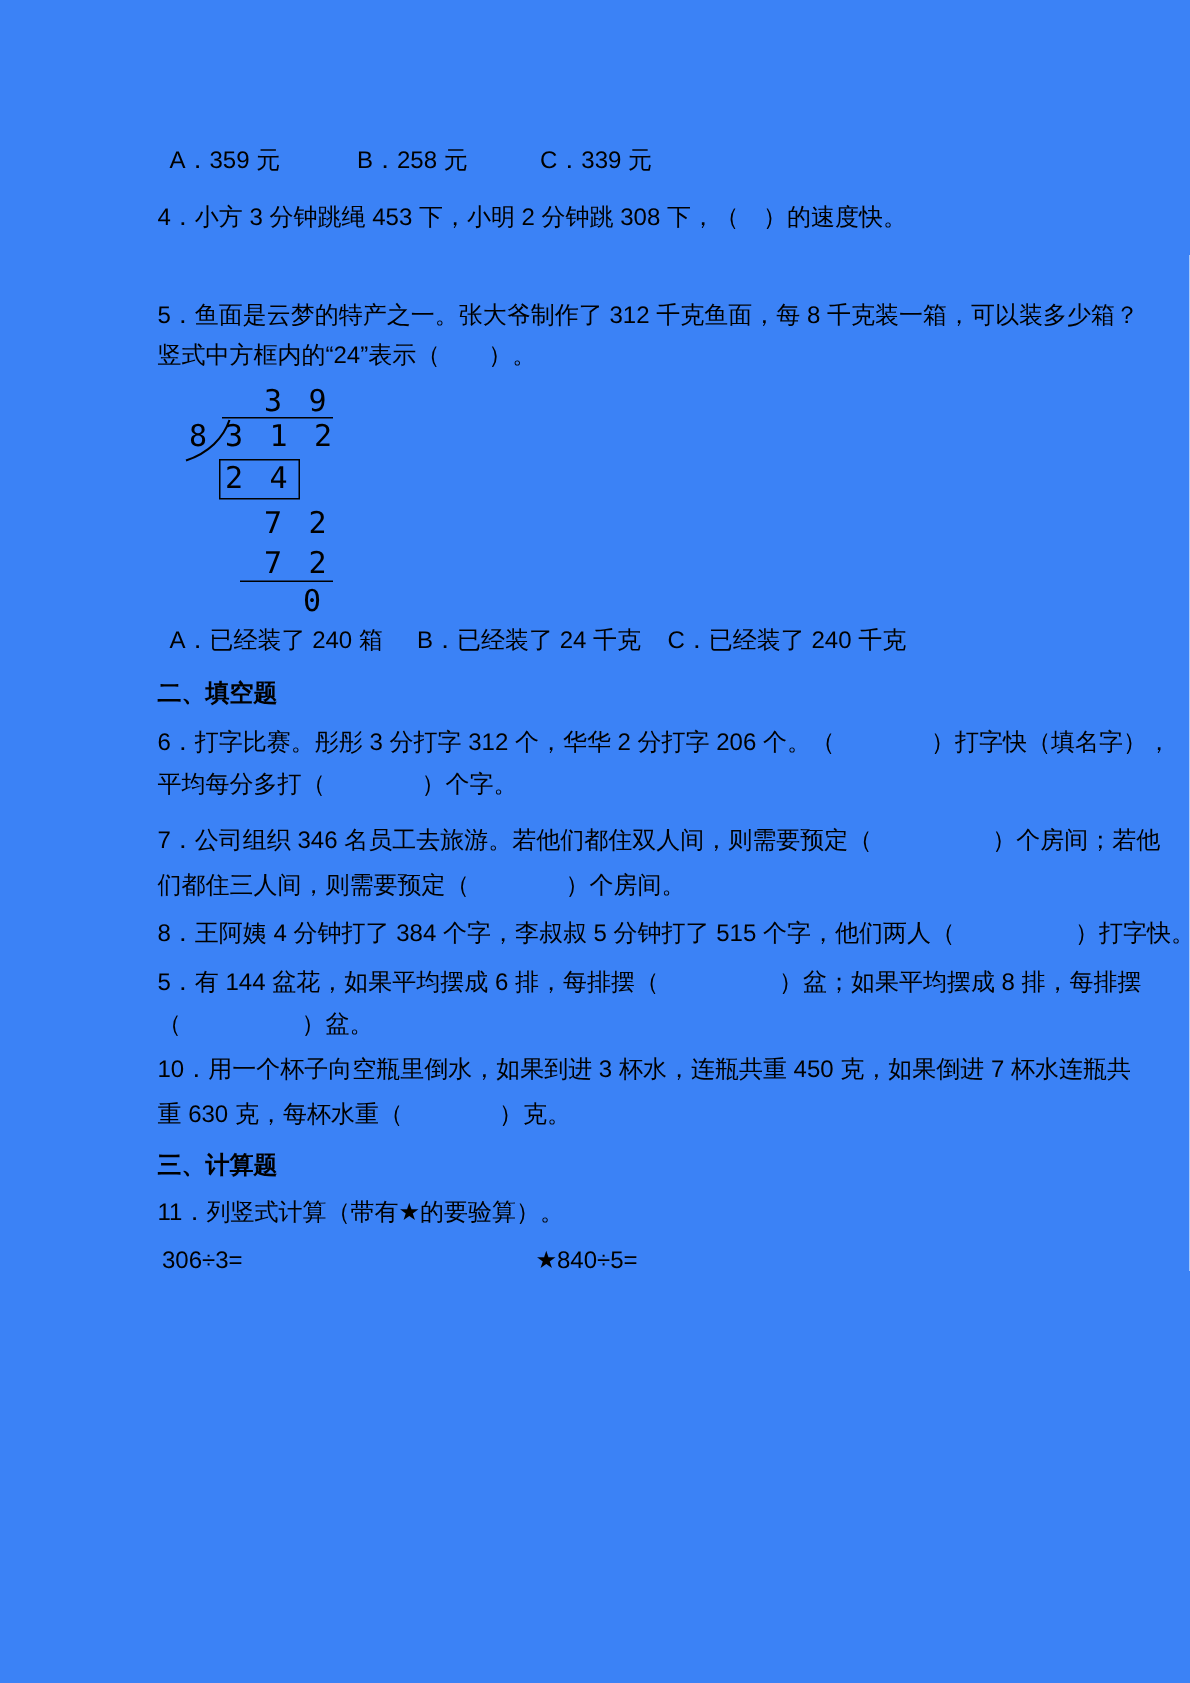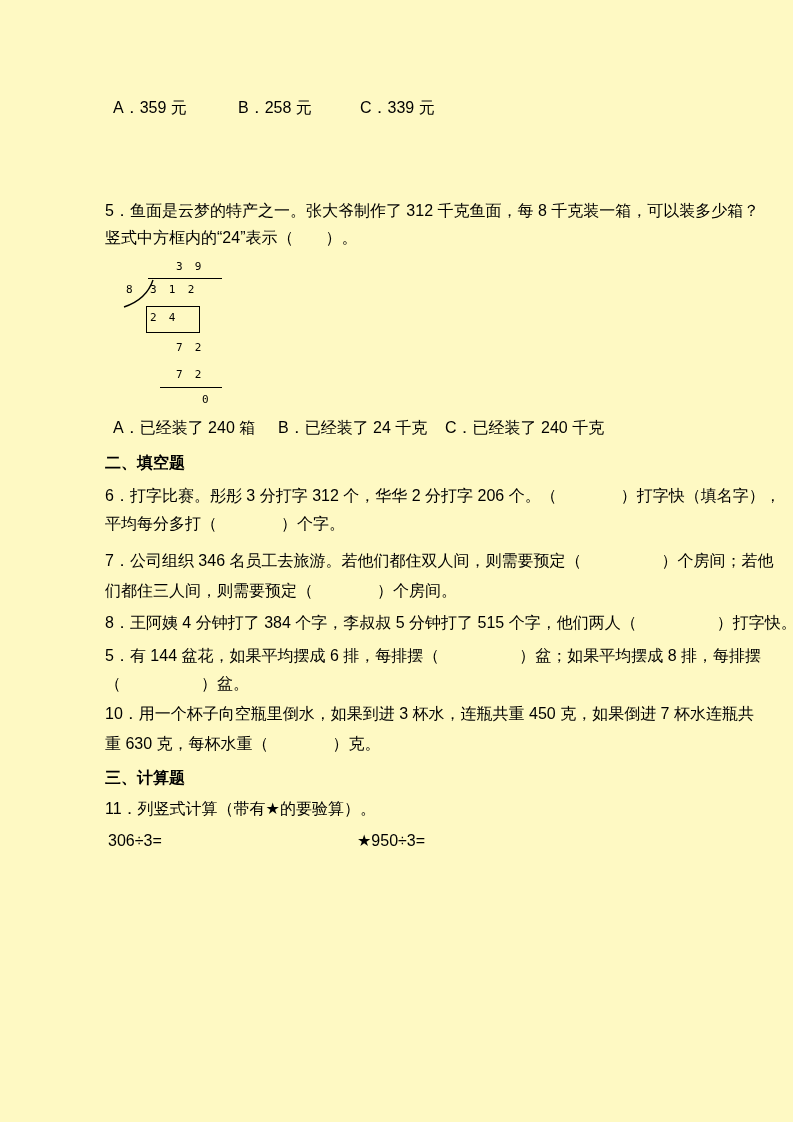--- a/index.html
+++ b/index.html
@@ -1,43 +1,44 @@
 <!DOCTYPE html>
 <html><head>
 <meta charset="utf-8">
 <style>
   html,body{margin:0;padding:0;background:#ffffff;}
   .page{
-    position:relative;width:793px;height:1122px;background:#fef9c3;
+    position:relative;width:793px;height:1122px;background:#3b82f6;
     color:#000000;font-family:"Liberation Sans","DejaVu Sans",sans-serif;
     font-size:16px;overflow:hidden;
   }
   .line{position:absolute;left:105px;white-space:pre;line-height:21px;height:21px;}
   .opts{left:113px;width:620px;}
   .opt{position:absolute;top:0;white-space:pre;}
   .sec{font-weight:700;font-family:Liberation Serif, serif;}
   
   .division{position:absolute;left:110px;top:250px;width:160px;height:170px;}
-  .drow{position:absolute;font-family:"DejaVu Sans Mono",monospace;font-size:11px;
+  .drow{position:absolute;font-family:"DejaVu Sans Mono",monospace;font-size:20px;
         line-height:20px;letter-spacing:2.8px;white-space:pre;}
   .hline{position:absolute;border-top:1.5px solid #000;height:0;}
   .dbox{position:absolute;border:1.5px solid #000;}
   .bracket{position:absolute;}
 </style>
 </head>
 <body>
 
 <div class="page">
 
   <div class="line opts" style="top:97px">
     <span class="opt" style="left:0px">A．359 元</span>
     <span class="opt" style="left:125px">B．258 元</span>
     <span class="opt" style="left:247px">C．339 元</span>
   </div>
 
+  <div class="line" style="top:135px">4．小方 3 分钟跳绳 453 下，小明 2 分钟跳 308 下，（　）的速度快。</div>
 
   <div class="line" style="top:200px">5．鱼面是云梦的特产之一。张大爷制作了 312 千克鱼面，每 8 千克装一箱，可以装多少箱？</div>
   <div class="line" style="top:227px">竖式中方框内的“24”表示（　　）。</div>
 
   <div class="division">
     <span class="drow" style="left:66px;top:7px">3 9</span>
     <div class="hline" style="left:38px;top:28px;width:74px"></div>
     <span class="drow" style="left:16px;top:30px">8</span>
     <svg class="bracket" style="left:12px;top:28px" width="34" height="34" viewBox="0 0 34 34">
       <path d="M 31,2 C 27,14 17,24 2,29" stroke="#000000" stroke-width="1.4" fill="none"></path>
@@ -71,16 +72,16 @@
   <div class="line" style="top:673px">（　　　　　）盆。</div>
 
   <div class="line" style="top:703px">10．用一个杯子向空瓶里倒水，如果到进 3 杯水，连瓶共重 450 克，如果倒进 7 杯水连瓶共</div>
   <div class="line" style="top:733px">重 630 克，每杯水重（　　　　）克。</div>
 
   <div class="line sec" style="top:767px">三、计算题</div>
 
   <div class="line" style="top:798px">11．列竖式计算（带有★的要验算）。</div>
   <div class="line opts" style="top:830px;left:108px">
     <span class="opt" style="left:0px">306÷3=</span>
-    <span class="opt" style="left:249px">★950÷3=</span>
+    <span class="opt" style="left:249px">★840÷5=</span>
   </div>
 
 </div>
 
 </body></html>

